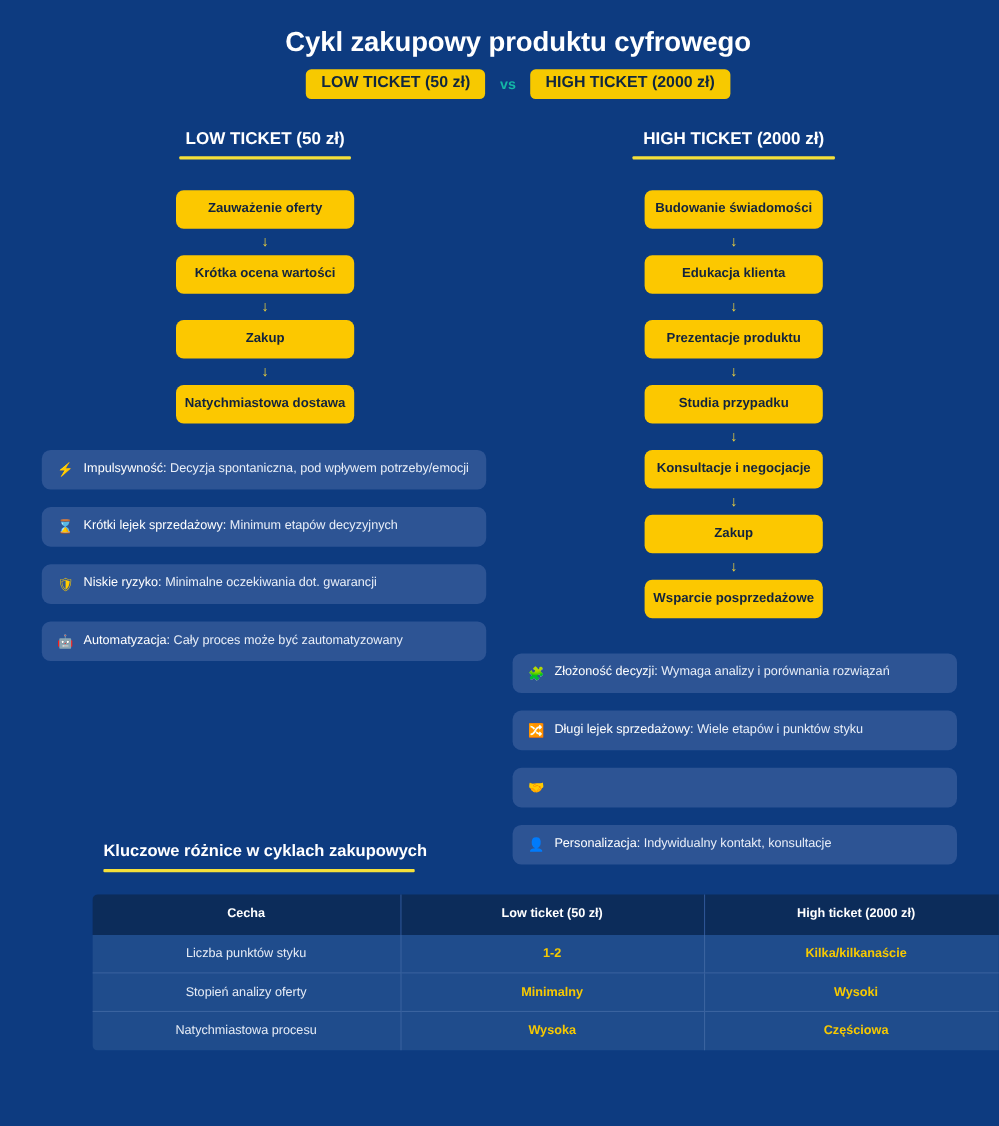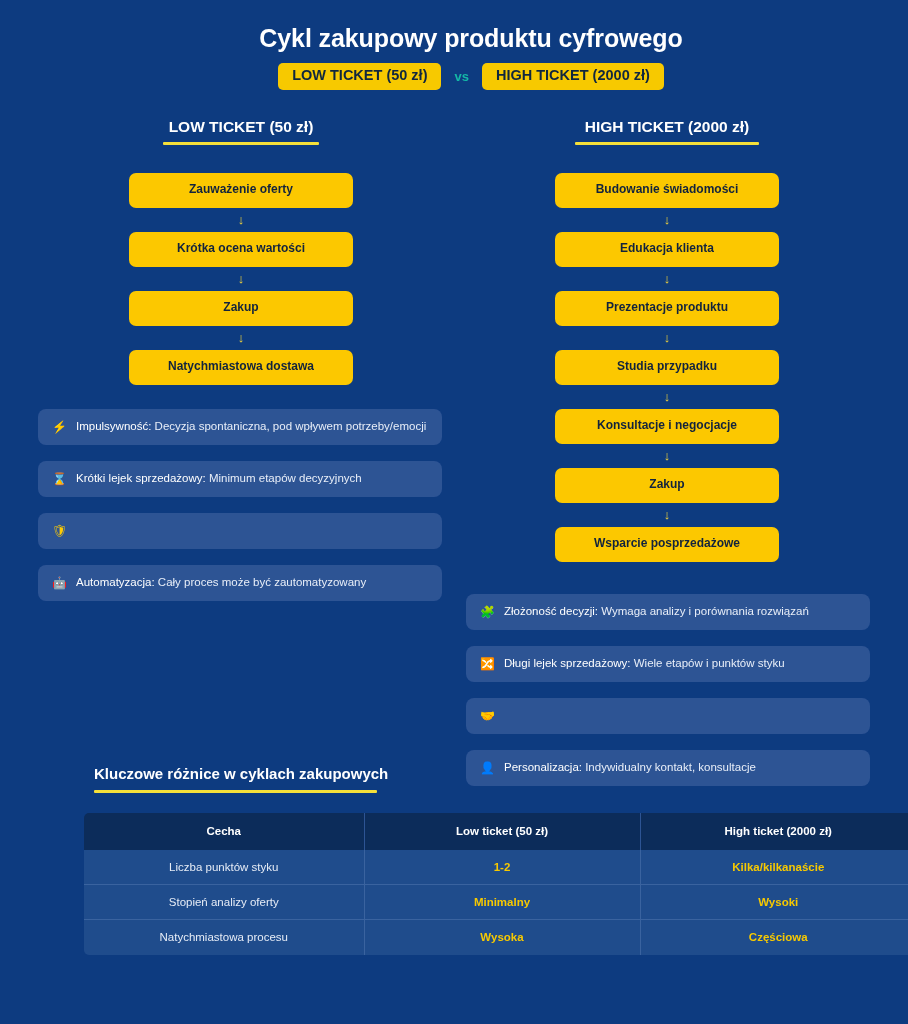--- a/index.html
+++ b/index.html
@@ -83,21 +83,21 @@
     width: 156px;
     height: 3px;
     background: #f5e03a;
     margin-top: 7px;
     margin-bottom: 28px;
     border-radius: 1px;
   }
   .col-rule.wide { width: 184px; }
 
   .flow-box {
-    width: 224px;
+    width: 162px;
     height: 35px;
     background: #fcc800;
     border-radius: 7px;
     display: flex;
     align-items: center;
     justify-content: center;
     color: #12233d;
     font-size: 12px;
     font-weight: bold;
     text-align: center;
@@ -275,20 +275,21 @@
       <div class="feature">
         <span class="feature-icon">⚡</span>
         <span class="feature-text"><b>Impulsywność:</b><span> Decyzja spontaniczna, pod wpływem potrzeby/emocji</span></span>
       </div>
       <div class="feature">
         <span class="feature-icon">⌛</span>
         <span class="feature-text"><b>Krótki lejek sprzedażowy:</b><span> Minimum etapów decyzyjnych</span></span>
       </div>
       <div class="feature">
         <span class="feature-icon">🛡</span>
+        <span class="feature-text"><b>Niskie ryzyko:</b><span> Minimalne oczekiwania dot. gwarancji</span></span>
       </div>
       <div class="feature">
         <span class="feature-icon">🤖</span>
         <span class="feature-text"><b>Automatyzacja:</b><span> Cały proces może być zautomatyzowany</span></span>
       </div>
     </div>
 
   <div class="features right" id="features-high">
       <div class="feature">
         <span class="feature-icon">🧩</span>

